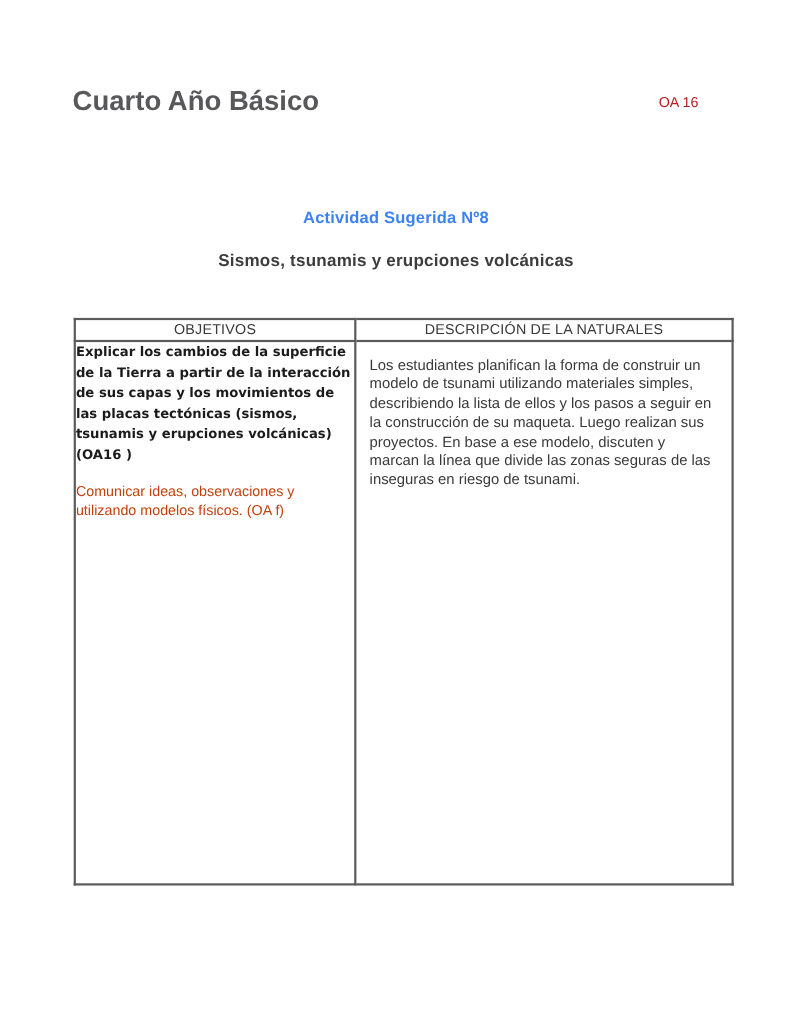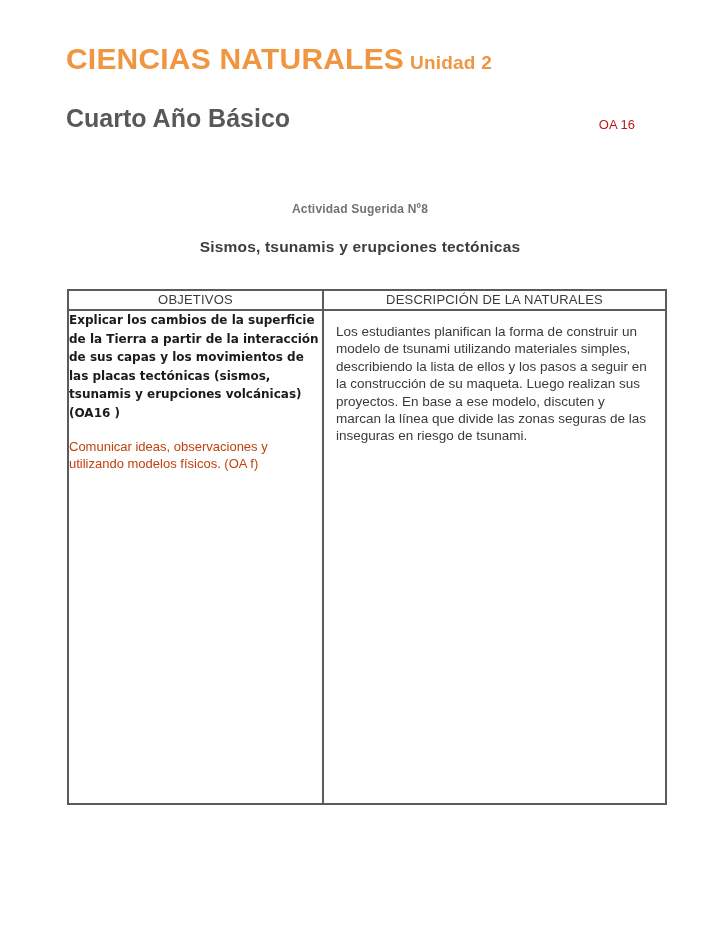--- a/index.html
+++ b/index.html
@@ -37,23 +37,23 @@
     letter-spacing: 0.2px;
     white-space: nowrap;
   }
   .main-title .unit-label {
     font-size: 19px;
     font-weight: bold;
     color: #F09641;
     margin-left: 6px;
   }
   .subtitle-row {
-    margin-top: 24px;
+    margin-top: 36px;
     display: flex;
-    align-items: flex-end;
+    align-items: center;
     justify-content: space-between;
   }
   .subtitle {
     margin: 0;
     font-weight: bold;
     font-size: 25px;
     line-height: 28px;
     color: #58585A;
     white-space: nowrap;
   }
@@ -67,24 +67,24 @@
 
   
   .activity-heads {
     position: absolute;
     left: 0;
     right: 0;
     top: 190px;
     text-align: center;
   }
   .activity-title {
-    margin: 12px;
+    margin: 0;
     font-weight: bold;
-    font-size: 12px;
-    color: #737373;
+    font-size: 15px;
+    color: #3b82f6;
     letter-spacing: 0.2px;
   }
   .activity-subtitle {
     margin: 22px 0 0 0;
     font-weight: bold;
     font-size: 15.5px;
     color: #3D3D3D;
     letter-spacing: 0.2px;
   }
 
@@ -140,30 +140,29 @@
     line-height: 17.4px;
     color: #3A3A3A;
   }
 </style>
 </head>
 <body>
 
 <div class="page">
 
   <header class="doc-header">
-    <h1 class="main-title"><span>CIENCIAS NATURALES</span><span class="unit-label">Unidad 2</span></h1>
     <div class="subtitle-row">
       <h2 class="subtitle">Cuarto Año Básico</h2>
       <span class="oa-badge">OA 16</span>
     </div>
   </header>
 
   <div class="activity-heads">
     <h3 class="activity-title">Actividad Sugerida Nº8</h3>
-    <h3 class="activity-subtitle">Sismos, tsunamis y erupciones tectónicas</h3>
+    <h3 class="activity-subtitle">Sismos, tsunamis y erupciones volcánicas</h3>
   </div>
 
   <table class="activity-table">
     <colgroup>
       <col class="col-objectives">
       <col class="col-description">
     </colgroup>
     <thead>
       <tr>
         <th>OBJETIVOS</th>

